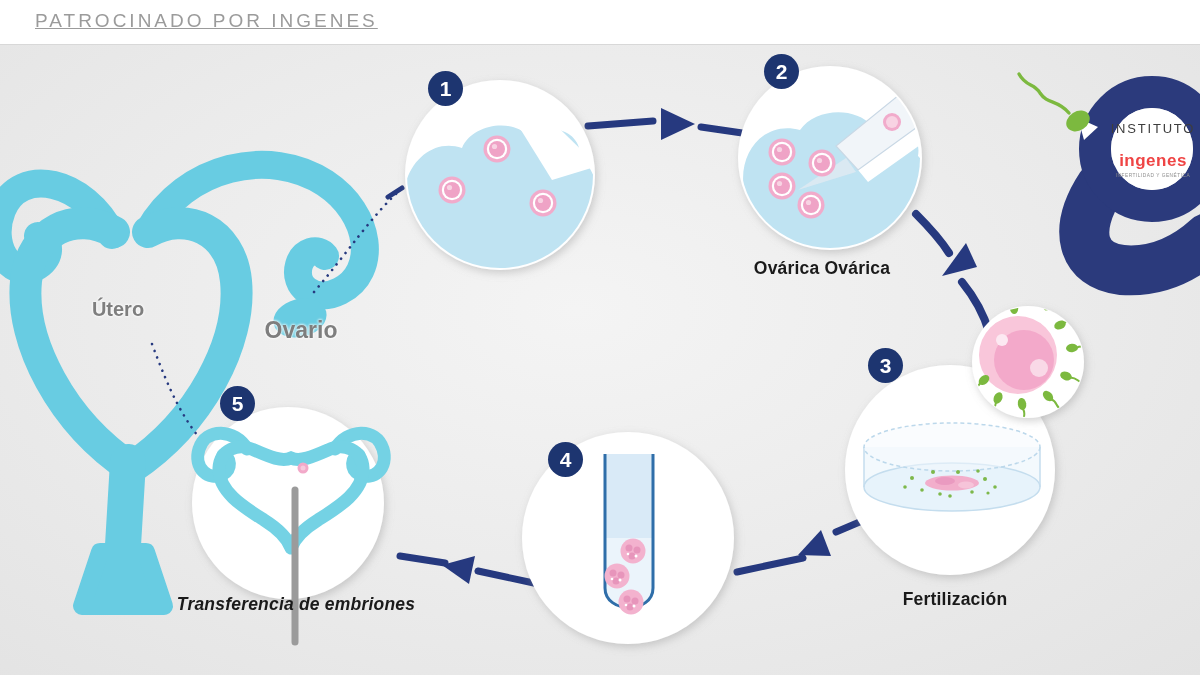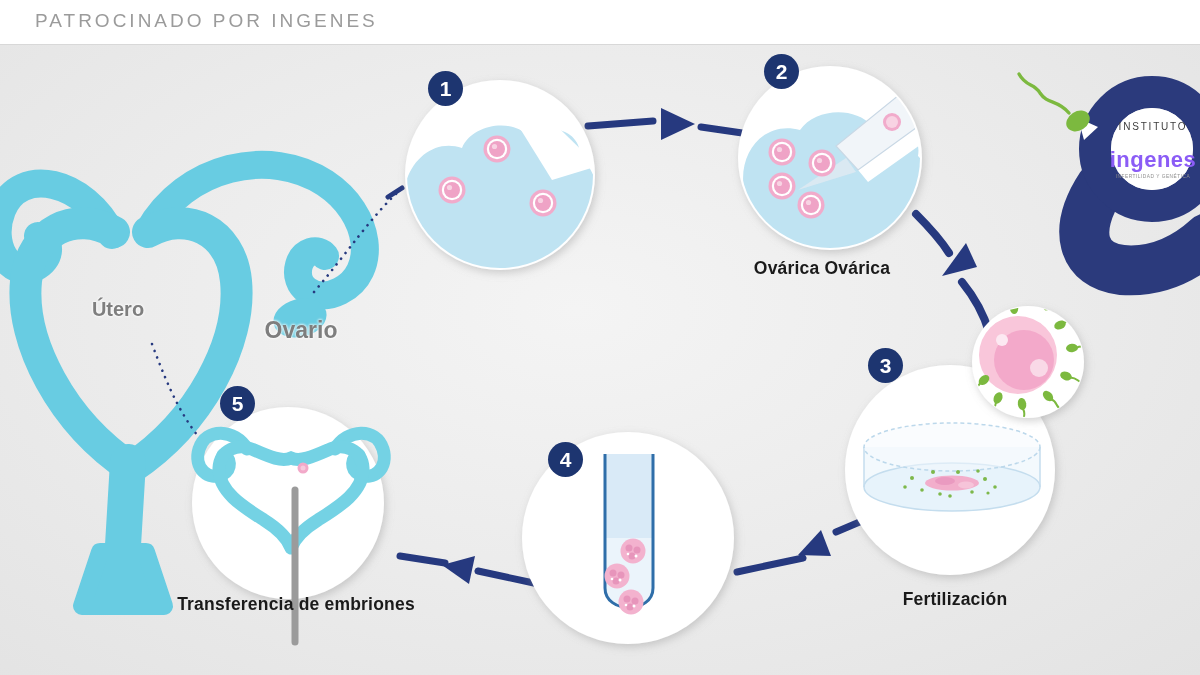--- a/index.html
+++ b/index.html
@@ -1,36 +1,36 @@
 <!DOCTYPE html>
 <html><head>
 <meta charset="utf-8">
 <style>
   html,body{margin:0;padding:0;background:#fff;}
   .stage{position:relative;width:1200px;height:675px;overflow:hidden;
          font-family:"Liberation Sans",sans-serif;background:#fff;}
   .header-bar{position:absolute;left:0;top:0;width:1200px;height:44px;background:#ffffff;
               border-bottom:1px solid #d8d8d8;z-index:3;}
   .sponsor-text{position:absolute;left:35px;top:10px;font-size:19px;color:#9b9b9b;
-                letter-spacing:3px;font-weight:400;}
+                letter-spacing:3px;font-weight:400;text-decoration:underline;}
   .canvas{position:absolute;left:0;top:45px;width:1200px;height:630px;
           background:radial-gradient(ellipse at 48% 42%, #f4f4f4 0%, #ebebeb 55%, #e3e3e3 100%);}
   svg.art{position:absolute;left:0;top:0;width:1200px;height:675px;z-index:4;}
   .badge{position:absolute;width:35px;height:35px;border-radius:50%;background:#1d3570;
          color:#fff;font-weight:bold;font-size:21px;line-height:35px;text-align:center;z-index:6;}
   .step-label{position:absolute;transform:translateX(-50%);white-space:nowrap;color:#1a1a1a;
               font-weight:bold;font-size:17.5px;z-index:6;letter-spacing:.2px;}
   .anat-label{position:absolute;transform:translateX(-50%);white-space:nowrap;color:#7e7e7e;
               font-weight:bold;z-index:6;text-shadow:0 0 3px #fff,0 0 3px #fff;}
   .utero{font-size:20px;}
   .ovario{font-size:23px;text-align:center;}
   .logo-text{position:absolute;left:1153px;top:150px;transform:translate(-50%,-50%);
              width:92px;text-align:center;z-index:6;line-height:1.1;}
-  .logo-text .l1{font-size:10px;color:#3d3d3d;letter-spacing:1.8px;}
-  .logo-text .l2{font-size:22px;color:#8b5cf6;font-weight:bold;letter-spacing:.5px;margin-top:16px;}
+  .logo-text .l1{font-size:13px;color:#3d3d3d;letter-spacing:1.8px;}
+  .logo-text .l2{font-size:17px;color:#ef4444;font-weight:bold;letter-spacing:.5px;margin-top:16px;}
   .logo-text .l3{font-size:4.8px;color:#8f8f8f;letter-spacing:.5px;margin-top:2px;}
 </style>
 </head>
 <body>
 
 <div class="stage">
 
   <div class="header-bar">
     <div class="sponsor-text">PATROCINADO POR INGENES</div>
   </div>
@@ -236,21 +236,21 @@
   </svg>
 
   <div class="badge" style="left:428px;top:71px;">1</div>
   <div class="badge" style="left:764px;top:54px;">2</div>
   <div class="badge" style="left:868px;top:348px;">3</div>
   <div class="badge" style="left:548px;top:442px;">4</div>
   <div class="badge" style="left:220px;top:386px;">5</div>
 
   <div class="step-label" style="left:822px;top:258px;">Ovárica Ovárica</div>
   <div class="step-label" style="left:955px;top:589px;">Fertilización</div>
-  <div class="step-label" style="left:296px;top:594px;">Transferencia de embriones</div>
+  <div class="step-label" style="left:296px;top:594px;font-style:italic;">Transferencia de embriones</div>
 
   <div class="anat-label utero" style="left:118px;top:298px;">Útero</div>
   <div class="anat-label ovario" style="left:301px;top:317px;">Ovario</div>
 
   <div class="logo-text">
     <div class="l1">INSTITUTO</div>
     <div class="l2">ingenes</div>
     <div class="l3">INFERTILIDAD Y GENÉTICA</div>
   </div>
 

